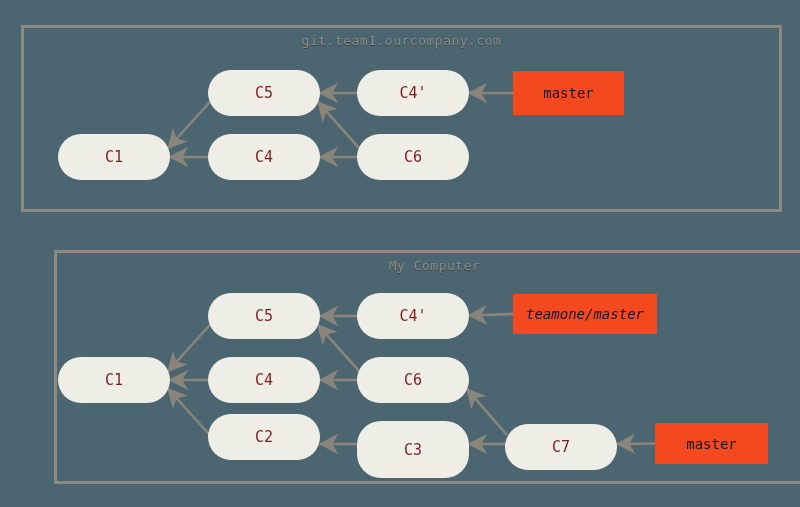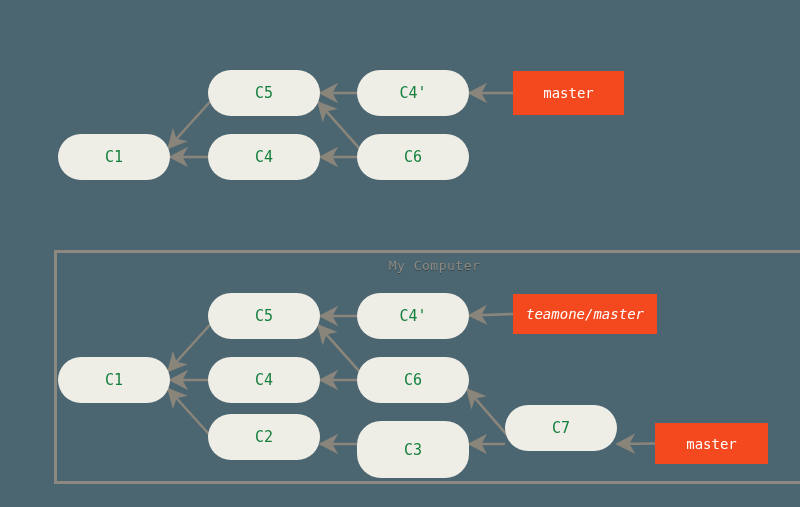--- a/index.html
+++ b/index.html
@@ -60,41 +60,44 @@
   }
   .commit {
     position: absolute;
     background: #efeee6;
     border-radius: 24px;
     display: flex;
     align-items: center;
     justify-content: center;
     font-family: "DejaVu Sans Mono", monospace;
     font-size: 15px;
-    color: #15803d;
+    color: #7f1d1d;
     box-sizing: border-box;
     text-align: right;
   }
   .ref {
     position: absolute;
     background: #f4481f;
     display: flex;
     align-items: center;
     justify-content: center;
     font-family: "DejaVu Sans Mono", monospace;
     font-size: 14px;
-    color: #ffffff;
+    color: #0f172a;
     box-sizing: border-box;
   }
 </style>
 </head>
 <body>
 
 <div class="stage">
 
+  <div class="panel" id="panel-remote">
+    <div class="panel-title">git.team1.ourcompany.com</div>
+  </div>
 
   <div class="panel" id="panel-local">
     <div class="panel-title">My Computer</div>
   </div>
 
   <svg class="edges" viewBox="0 0 800 507">
     <defs>
       <marker id="ah" markerWidth="9" markerHeight="9" refX="7.4" refY="4.5" orient="auto" markerUnits="strokeWidth">
         <path d="M8,4.5 L0.4,8.4 L2.6,4.5 L0.4,0.6 Z" fill="#8a857b"></path>
       </marker>
@@ -152,21 +155,21 @@
       </div>
       <div class="commit" style="left: 357px; top: 293px; width: 112px; height: 46px;">
         <span>C4'</span>
       </div>
       <div class="commit" style="left: 208px; top: 414px; width: 112px; height: 46px;">
         <span>C2</span>
       </div>
       <div class="commit" style="left: 357px; top: 421px; width: 112px; height: 57px;">
         <span>C3</span>
       </div>
-      <div class="commit" style="left: 505px; top: 405px; width: 112px; height: 46px;">
+      <div class="commit" style="left: 505px; top: 424px; width: 112px; height: 46px;">
         <span>C7</span>
       </div>
     </div>
   <div id="ref-layer">
       <div class="ref" style="left: 513px; top: 71px; width: 111px; height: 44px;">
         <span>master</span>
       </div>
       <div class="ref" style="left: 513px; top: 294px; width: 144px; height: 40px; font-style: italic;">
         <span>teamone/master</span>
       </div>

